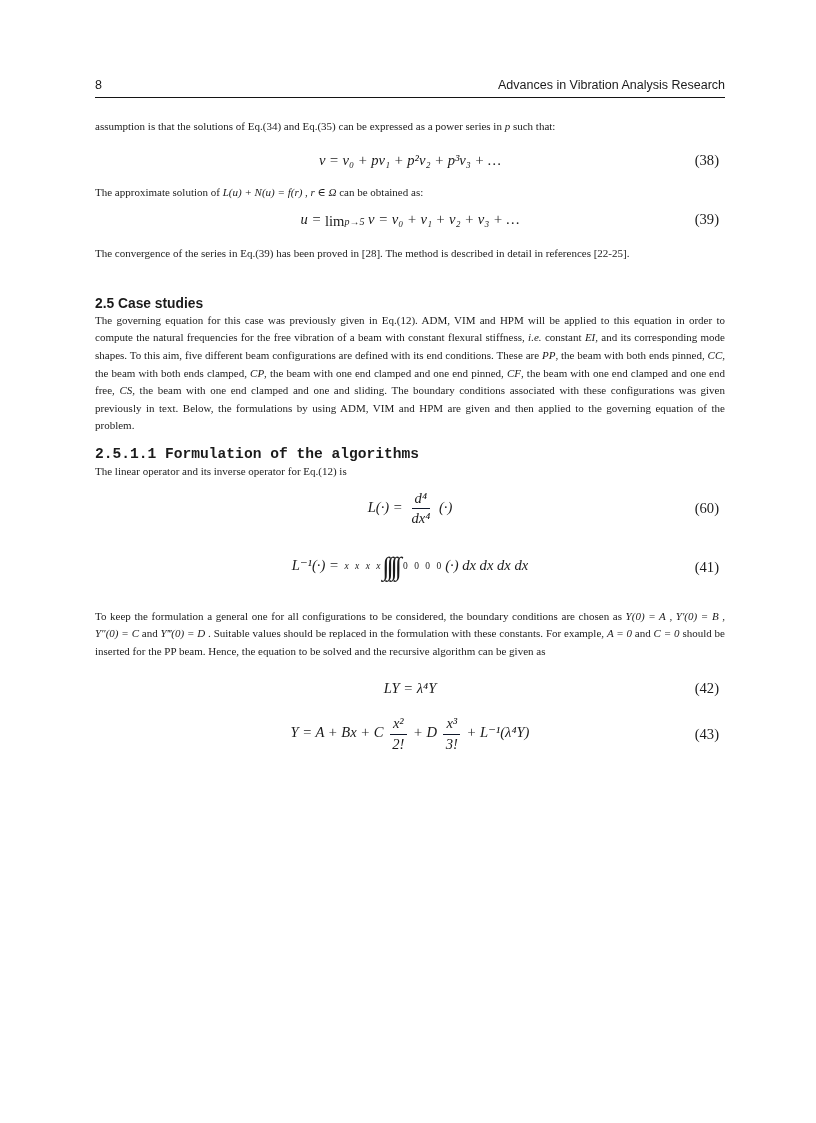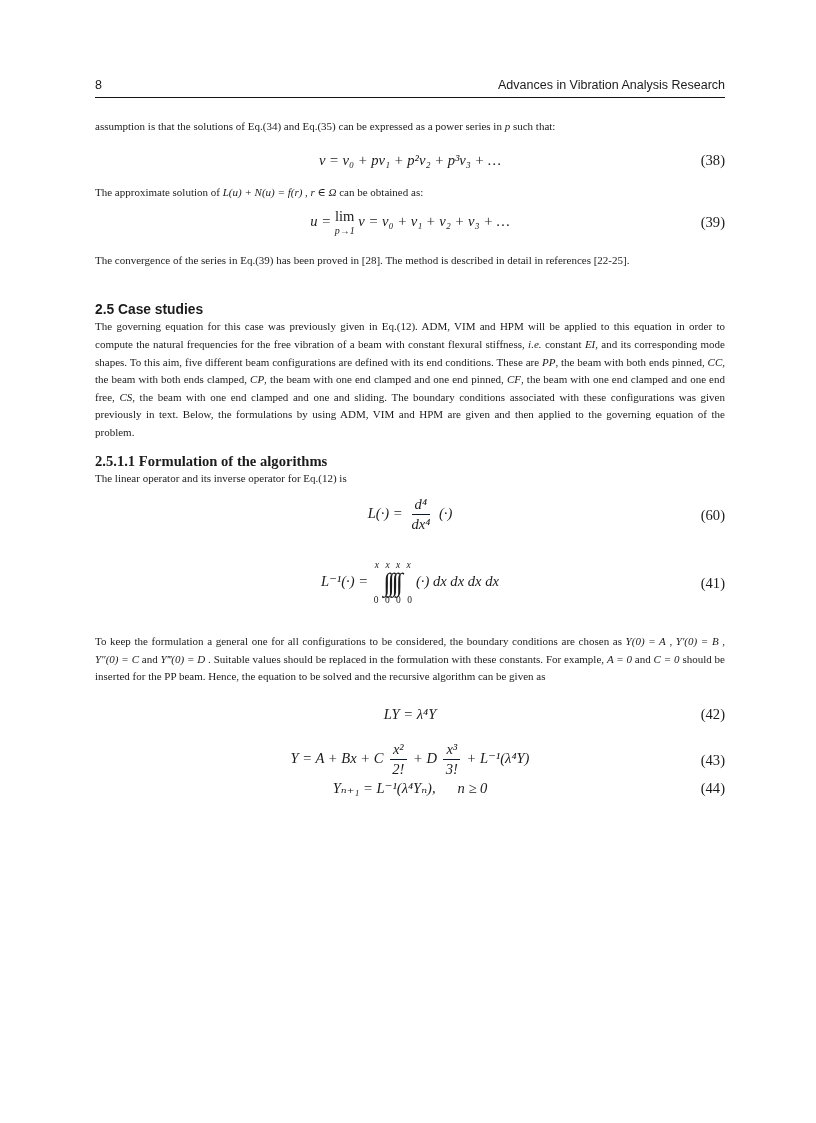--- a/index.html
+++ b/index.html
@@ -37,41 +37,41 @@
   .it { font-style: italic; }
 
   h2.sans {
     font-family: "Liberation Sans", "DejaVu Sans", sans-serif;
     font-size: 13.8px;
     font-weight: bold;
     line-height: 17px;
   }
 
   h3.serifh {
-    font-family: Liberation Serif, serif;
+    font-family: Liberation Mono, monospace;
     font-size: 14.6px;
     font-weight: bold;
     line-height: 18px;
   }
 
   .eq-row { position: relative; text-align: center; }
   .eq-num {
     position: absolute;
-    right: 0;
+    right: 6px;
     top: 50%;
     transform: translateY(-50%);
     font-style: normal;
     font-size: 14.6px;
   }
 
   .math { font-style: italic; font-size: 14.6px; line-height: 20px; }
 
   .stack {
     display: inline-flex;
-    flex-direction: column;
+    flex-direction: row;
     align-items: center;
     vertical-align: middle;
   }
   .lim { font-style: normal; line-height: 1; }
   .limsub { font-size: 10px; line-height: 1; margin-top: 2px; }
 
   .frac {
     display: inline-flex;
     flex-direction: column;
     align-items: center;
@@ -93,21 +93,21 @@
     padding: 1px 4px 1px 0;
   }
 
   .mb2  { margin-bottom: 2px; }
   .mb8  { margin-bottom: 8px; }
   .mb10 { margin-bottom: 10px; }
   .mb12 { margin-bottom: 12px; }
   .mb14 { margin-bottom: 14px; }
   .mb16 { margin-bottom: 16px; }
   .mb18 { margin-bottom: 18px; text-align: center; }
-  .mb20 { }
+  .mb20 { margin-bottom: 20px; }
   .mb32 { margin-bottom: 32px; }
 </style>
 </head>
 <body>
 
 <div class="page">
 
   <header class="page-header">
     <span>8</span>
     <span>Advances in Vibration Analysis Research</span>
@@ -120,21 +120,21 @@
     <div class="eq-row mb14">
       <span class="math">v = v₀ + pv₁ + p²v₂ + p³v₃ + …</span>
       <span class="eq-num">(38)</span>
     </div>
 
     <p class="body mb8"><span>The approximate solution of  </span><span class="it">L(u) + N(u) = f(r)</span><span> ,  </span><span class="it">r ∈ Ω</span><span>  can be obtained as:</span></p>
 
     <div class="eq-row mb16">
       <span class="math"><span>u = </span><span class="stack">
             <span class="lim">lim</span>
-            <span class="limsub it">p→1</span>
+            <span class="limsub it">p→5</span>
           </span><span> v = v₀ + v₁ + v₂ + v₃ + …</span></span>
       <span class="eq-num">(39)</span>
     </div>
 
     <p class="body mb32">The convergence of the series in Eq.(39) has been proved in [28]. The method is described in detail in references [22-25].</p>
 
     <h2 class="sans">2.5 Case studies</h2>
 
     <p class="body mb10"><span>The governing equation for this case was previously given in Eq.(12). ADM, VIM and HPM will be applied to this equation in order to compute the natural frequencies for the free vibration of a beam with constant flexural stiffness, </span><span class="it">i.e.</span><span> constant </span><span class="it">EI</span><span>, and its corresponding mode shapes. To this aim, five different beam configurations are defined with its end conditions. These are </span><span class="it">PP</span><span>, the beam with both ends pinned, </span><span class="it">CC</span><span>, the beam with both ends clamped, </span><span class="it">CP</span><span>, the beam with one end clamped and one end pinned, </span><span class="it">CF</span><span>, the beam with one end clamped and one end free, </span><span class="it">CS</span><span>, the beam with one end clamped and one and sliding. The boundary conditions associated with these configurations was given previously in text. Below, the formulations by using ADM, VIM and HPM are given and then applied to the governing equation of the problem.</span></p>
 
@@ -170,19 +170,15 @@
       <span class="math"><span>Y = A + Bx + C </span><span class="frac">
             <span class="fnum">x²</span>
             <span class="fden">2!</span>
           </span><span> + D </span><span class="frac">
             <span class="fnum">x³</span>
             <span class="fden">3!</span>
           </span><span> + L⁻¹(λ⁴Y)</span></span>
       <span class="eq-num">(43)</span>
     </div>
 
-    <div class="eq-row">
-      <span class="math">Yₙ₊₁ = L⁻¹(λ⁴Yₙ),  n ≥ 0</span>
-      <span class="eq-num">(44)</span>
-    </div>
 
   </main>
 </div>
 
 </body></html>

